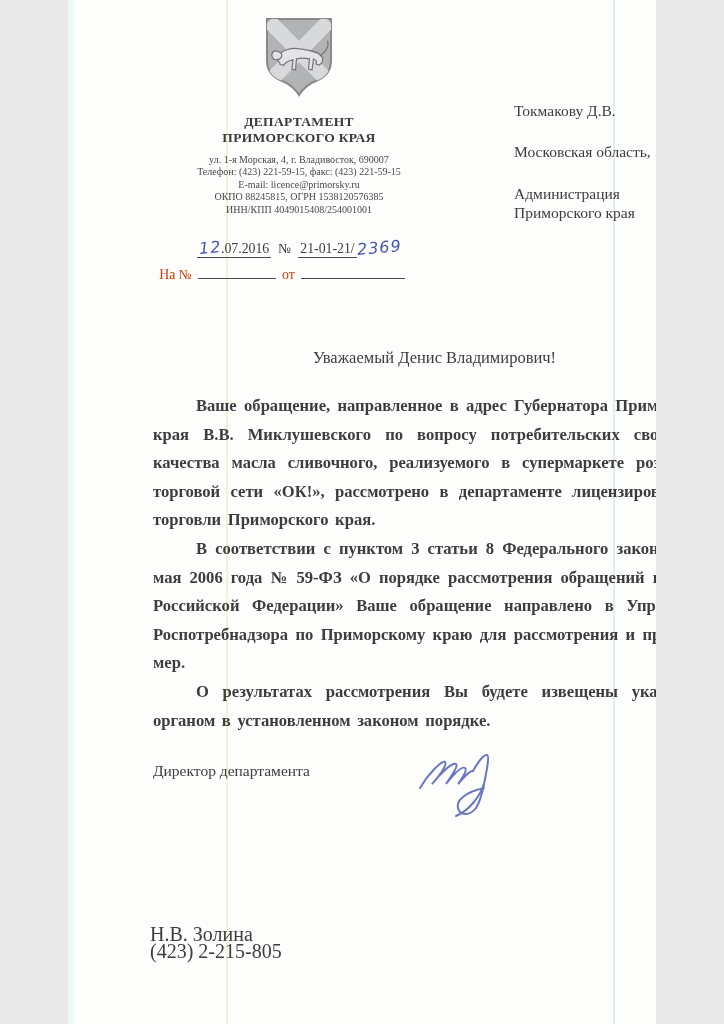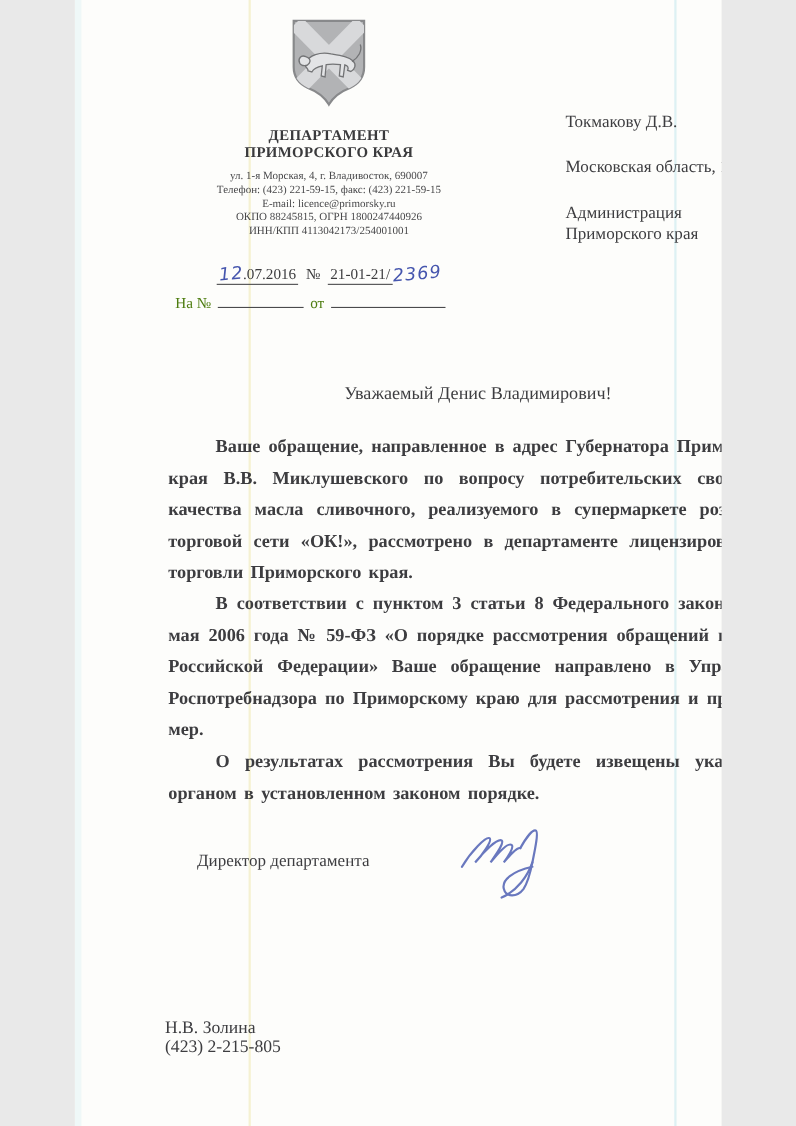--- a/index.html
+++ b/index.html
@@ -42,21 +42,21 @@
   .hand{
     font-family:"DejaVu Sans", sans-serif;
     font-style:italic;
     color:#4656ae;
     display:inline-block;
     transform:rotate(-5deg);
     font-size:16px;letter-spacing:1px;
   }
   .ref-line{
     margin-top:8px;margin-left:-34px;
-    font-size:13.8px;color:#4d7c0f;white-space:nowrap;
+    font-size:13.8px;color:#c2410c;white-space:nowrap;
   }
   .blank{display:inline-block;border-bottom:1px solid #4a4a4c;height:13px;vertical-align:baseline;}
   .blank-a{width:78px;margin:0 6px;}
   .blank-b{width:104px;margin-left:6px;}
 
   
   .recipient{
     position:absolute;left:446px;top:102px;width:260px;
     font-size:15.5px;line-height:18.6px;color:#3d3d40;
   }
@@ -77,28 +77,28 @@
     font-size:16.6px;line-height:28.6px;
     text-align:justify;text-indent:43px;
     word-spacing:2.5px;color:#3d3d40;
   }
 
   
   .sig-row{
     position:absolute;left:85px;top:762px;width:591px;
     font-size:15.5px;color:#3d3d40;
   }
-  .sig-position{position:absolute;left:0;top:12px;margin-left:26px;}
+  .sig-position{position:absolute;left:0;top:0;}
   .sig-name{position:absolute;right:0;top:0;margin-top:32px;}
   .sig-scribble{position:absolute;left:245px;top:-22px;}
 
   
   .exec-footer{
     position:absolute;left:82px;top:926px;
-    font-size:16px;line-height:17px;color:#3d3d40;
+    font-size:20px;line-height:17px;color:#3d3d40;
   }
 </style>
 </head>
 <body>
 
 <div class="page">
 
   <div class="scan-line scan-edge"></div>
   <div class="scan-line scan-yellow"></div>
   <div class="scan-line scan-cyan-a"></div>
@@ -129,22 +129,22 @@
 
     <div class="dept-name">
       <div>ДЕПАРТАМЕНТ</div>
       <div>ПРИМОРСКОГО КРАЯ</div>
     </div>
 
     <div class="contacts">
       <div>ул. 1-я Морская, 4, г. Владивосток, 690007</div>
       <div>Телефон: (423) 221-59-15, факс: (423) 221-59-15</div>
       <div>E-mail: licence@primorsky.ru</div>
-      <div>ОКПО 88245815, ОГРН 1800247440926</div>
-      <div>ИНН/КПП 4113042173/254001001</div>
+      <div>ОКПО 88245815, ОГРН 1538120576385</div>
+      <div>ИНН/КПП 4049015408/254001001</div>
     </div>
 
     <div class="date-line">
       <span class="u"><span class="hand">12</span><span>.07.2016</span></span>&nbsp;&nbsp;<span>№</span>&nbsp;&nbsp;<span class="u">21-01-21/</span><span class="hand">2369</span>
     </div>
 
     <div class="ref-line">
       <span>На №</span><span class="blank blank-a"></span><span>от</span><span class="blank blank-b"></span>
     </div>
   </div>

